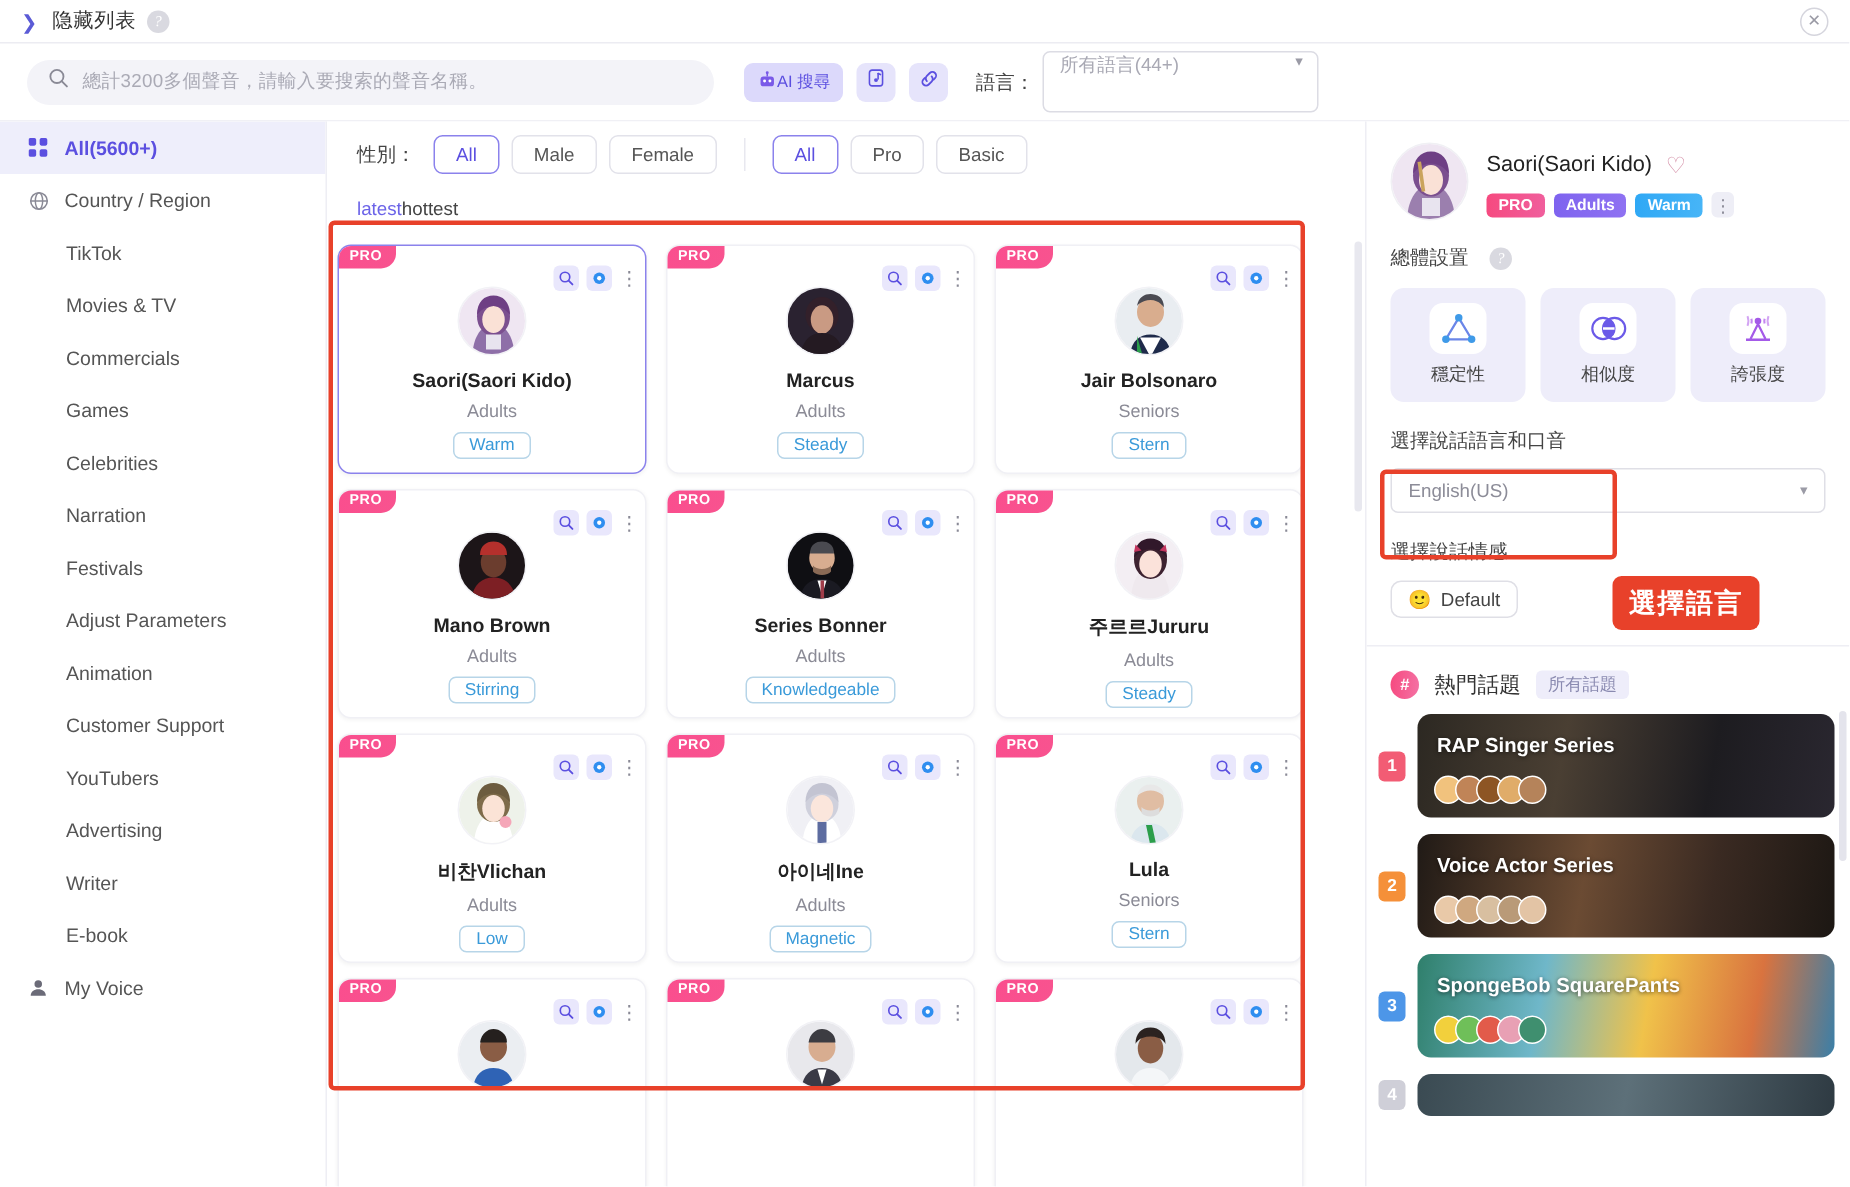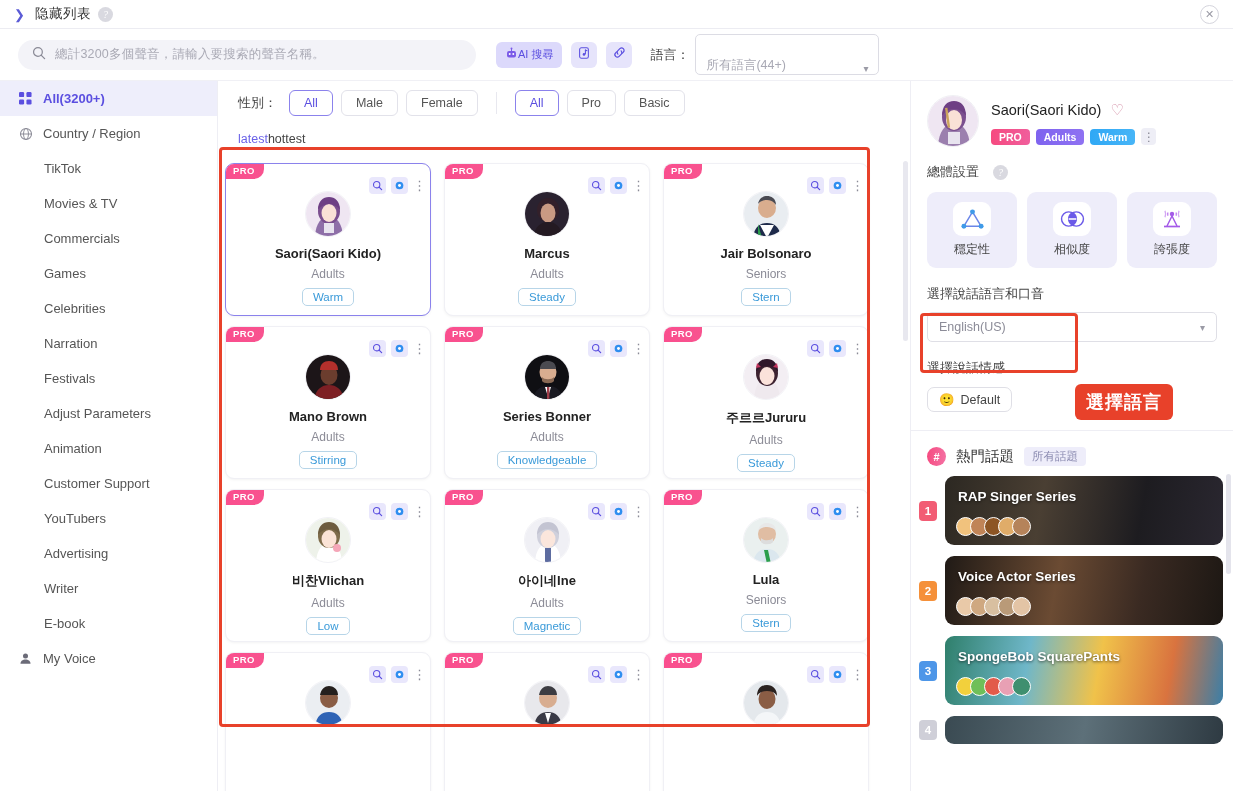--- a/index.html
+++ b/index.html
@@ -63,21 +63,21 @@
   .sq-btn {
     margin-left: 9px; width: 26px; height: 26px;
     background: #e6e4fb; border-radius: 6px;
     display: flex; align-items: center; justify-content: center;
     cursor: pointer;
   }
   .lang-label { margin-left: 18px; font-size: 13px; color: #444; }
   .lang-select {
     margin-left: 6px; width: 184px; height: 41px;
     border: 1px solid #dcdce4; border-radius: 5px; background: #fff;
-    display: flex; align-items: flex-end; justify-content: space-between;
+    display: flex; align-items: flex-start; justify-content: space-between;
     padding: 0 10px; font-size: 12.5px; color: #a9a9b4; cursor: pointer;
   }
   .caret { color: #9b9ba6; font-size: 10px; }
 
   
   .body-wrap { display: flex; height: 710px; }
 
   
   .sidebar {
     width: 218px; flex: 0 0 218px;
@@ -340,21 +340,21 @@
   <div class="sidebar">
     <div class="side-item active">
       <span class="side-ic">
         <svg width="13" height="13" viewBox="0 0 14 14">
             <rect x="0" y="0" width="5.5" height="5.5" rx="1.3" fill="#5b4fe0"></rect>
             <rect x="8" y="0" width="5.5" height="5.5" rx="1.3" fill="#5b4fe0"></rect>
             <rect x="0" y="8" width="5.5" height="5.5" rx="1.3" fill="#5b4fe0"></rect>
             <rect x="8" y="8" width="5.5" height="5.5" rx="1.3" fill="#5b4fe0"></rect>
           </svg>
       </span>
-      <span>All(3200+)</span>
+      <span>All(5600+)</span>
     </div>
 
     <div class="side-item">
       <span class="side-ic">
         <svg width="14" height="14" viewBox="0 0 16 16">
             <circle cx="8" cy="8" r="6.3" fill="none" stroke="#8a8a96" stroke-width="1.2"></circle>
             <ellipse cx="8" cy="8" rx="2.8" ry="6.3" fill="none" stroke="#8a8a96" stroke-width="1.1"></ellipse>
             <line x1="1.7" y1="8" x2="14.3" y2="8" stroke="#8a8a96" stroke-width="1.1"></line>
           </svg>
       </span>

